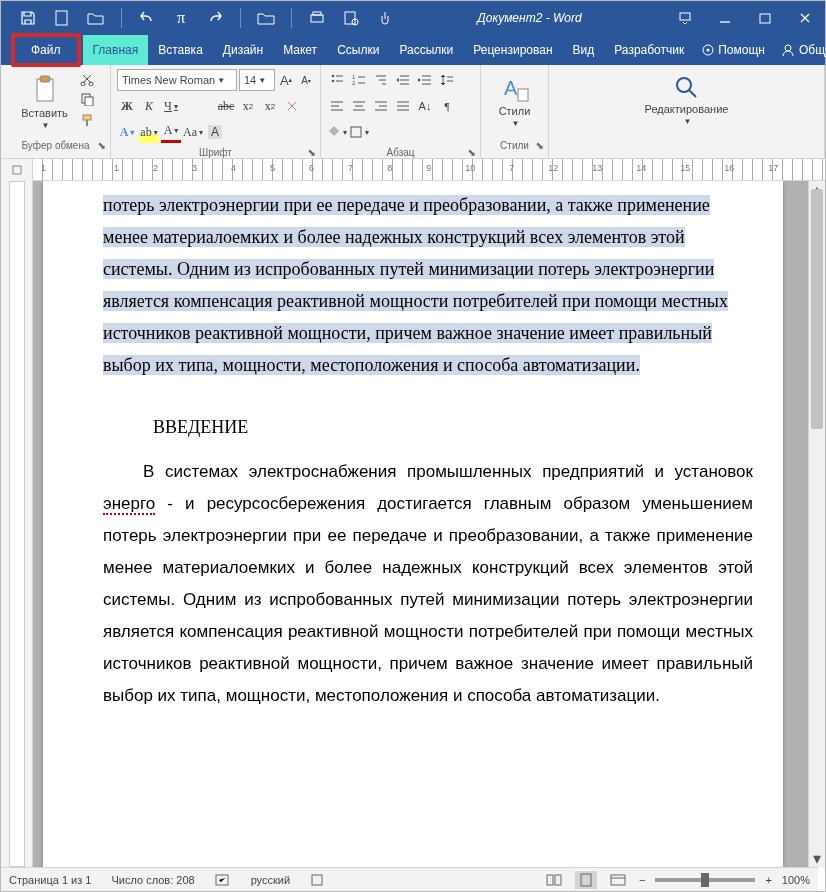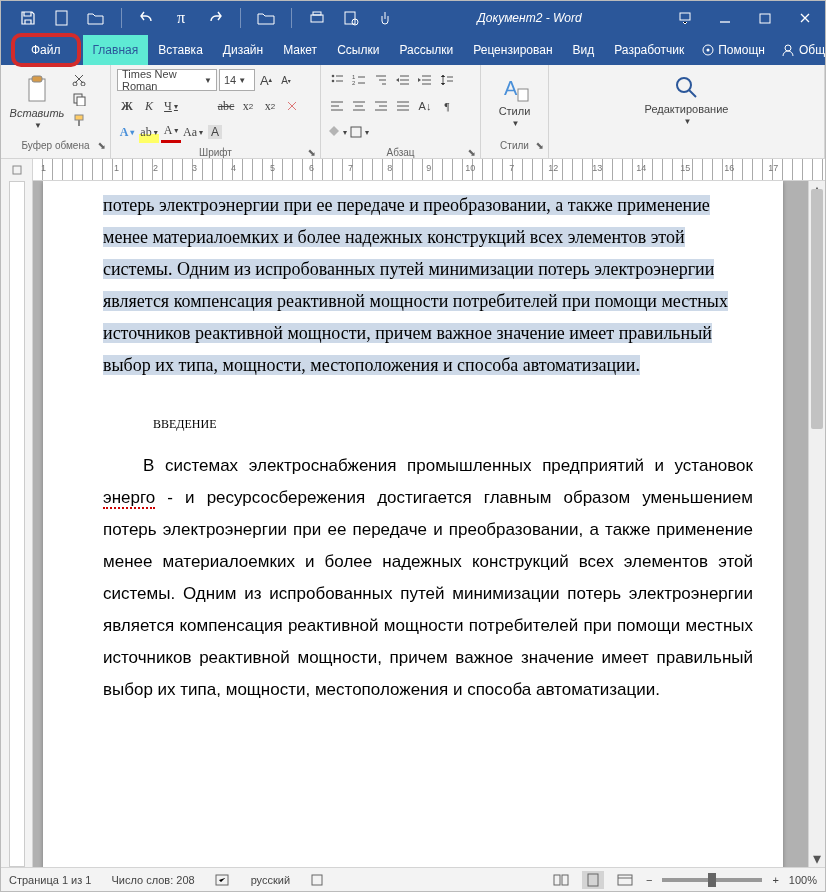--- a/index.html
+++ b/index.html
@@ -10,47 +10,47 @@
 .qat { display: flex; align-items: center; gap: 16px; padding-left: 18px; }
 .qat .qat-sep { width: 1px; height: 20px; background: rgba(255,255,255,.35); }
 .qat .qat-btn { width: 18px; height: 18px; display:flex; align-items:center; justify-content:center; cursor:pointer; }
 .titlebar .title { flex:1; text-align:center; font-size:12px; font-style:italic; }
 .winbtns { display:flex; gap:0; }
 .winbtns div { width:40px; height:34px; display:flex; align-items:center; justify-content:center; cursor:pointer; }
 
 
 .tabs { height: 30px; background:#2b579a; display:flex; align-items:stretch; color:#fff; font-size:12px; padding-left: 8px; }
 .tab { padding: 0 10px; display:flex; align-items:center; cursor:pointer; white-space:nowrap; }
-.tab.file-tab { border: 4px solid #d32b2b; border-radius:10px; padding: 0 16px; margin: -2px 2px; background:#2b579a; }
+.tab.file-tab { border: 4px solid #d32b2b; border-radius:2px; padding: 0 16px; margin: -2px 2px; background:#2b579a; }
 .tab.active { background:#5eead4; color:#2b579a; }
 .tab-right { margin-left:auto; display:flex; }
 .tab-right .tab { padding: 0 8px; }
 .share-tab svg { margin-right:4px; }
 
 
 .ribbon { height: 94px; background:#f3f3f3; border-bottom:1px solid #d4d4d4; display:flex; font-size:11px; color:#444; }
 .group { border-right:1px solid #d4d4d4; display:flex; flex-direction:column; }
 .group-body { flex:1; display:flex; align-items:flex-start; padding:4px 6px 0 6px; }
 .group-label { height:18px; font-size:10px; color:#666; display:flex; align-items:flex-start; justify-content:center; position:relative; }
 .group-label .dlaunch { position:absolute; right:4px; cursor:pointer; color:#666; }
 
 
-.clipboard .group-body { flex-direction:column; align-items:flex-start; gap:2px;font-style:italic; }
+.clipboard .group-body { flex-direction:column; align-items:center; gap:2px; }
 .clipboard { width: 110px; }
 .paste-btn { display:flex; flex-direction:column; align-items:center; gap:2px; padding-top:6px; cursor:pointer; width:60px; }
 .mini-btn { width:20px; height:20px; display:flex; align-items:center; justify-content:center; cursor:pointer; }
 .clipboard-row { display:flex; }
 .clip-left { display:flex; flex-direction:column; align-items:center; }
 .clip-right { display:flex; flex-direction:column; justify-content:space-around; padding-left:2px; }
 
 
 .font { width: 210px; }
 .font .row { display:flex; align-items:center; gap:2px; margin-bottom:4px; }
 .combo { height:22px; background:#fff; border:1px solid #ababab; display:flex; align-items:center; padding:0 4px; font-size:11px; cursor:pointer; }
-.combo.font-name { width:100px; }
+.combo.font-name { width:120px; }
 .combo.font-size { width:36px; }
 .font-tiny { width:18px; height:22px; display:flex; align-items:center; justify-content:center; cursor:pointer; }
 .fmtbtn { min-width:20px; height:22px; display:flex; align-items:center; justify-content:center; cursor:pointer; font-size:12px; font-family:"Times New Roman",serif; }
 .fmtbtn.bold { font-weight:bold; }
 .fmtbtn.italic { font-style:italic; }
 .fmtbtn.under { text-decoration:underline; }
 .fmtbtn.strike { text-decoration:line-through;margin-left:33px; }
 
 
 .para { width: 160px; }
@@ -72,31 +72,31 @@
 .ruler-h .nums { position:absolute; top:4px; left:8px; display:flex; gap: 34px; }
 
 
 .docwrap { position:absolute; top:180px; left:0; right:0; bottom:24px; background:#b1b1b1; display:flex; }
 .vruler { width:32px; background:#f3f3f3; border-right:1px solid #d4d4d4; position:relative; }
 .vruler-inner { position:absolute; left:8px; top:0; bottom:0; width:16px; background:#fff; border:1px solid #ccc; }
 .docscroll { flex:1; overflow-y:hidden; position:relative; }
 .page { width: 740px; min-height: 900px; background:#fff; margin: 0 0 0 10px; padding: 8px 30px 30px 60px; box-shadow: 0 1px 4px rgba(0,0,0,.3); }
 .sel-block p { background:#cdd9e8; font-family:"Times New Roman", serif; font-size:18px; line-height:32px; color:#000; display:inline; }
 .sel-block { margin-bottom: 36px; }
-.heading { font-family:"Times New Roman", serif; font-size:12px; margin-left:50px; margin-bottom:18px; }
+.heading { font-family:"Times New Roman", serif; font-size:18px; margin-left:50px; margin-bottom:18px; }
 .body-text { font-family:"Times New Roman", serif; font-size:17px; line-height:32px; text-align:justify; text-indent:40px; }
 .spellerr { border-bottom: 2px dotted #c00; }
 .scrollbar-v { position:absolute; right:0; top:0; bottom:0; width:17px; background:#f0f0f0; border-left:1px solid #d4d4d4; }
 .scrollbar-v .thumb { position:absolute; left:2px; right:2px; top:8px; height:240px; background:#c2c2c2; border-radius:2px; cursor:pointer; }
 .scrollbar-v .arrow { position:absolute; left:0; right:0; height:17px; display:flex; align-items:center; justify-content:center; color:#555; cursor:pointer; }
 .scrollbar-v .arrow.up { top:0; }
 .scrollbar-v .arrow.down { bottom:0; }
 
 
-.statusbar { position:absolute; left:0; right:0; bottom:0; height:24px; background:#f3f3f3; border-top:1px solid #d4d4d4; display:flex; align-items:center; font-size:11px; color:#444; padding:0 8px; gap:20px; }
+.statusbar { position:absolute; left:0; right:7px; bottom:0; height:24px; background:#f3f3f3; border-top:1px solid #d4d4d4; display:flex; align-items:center; font-size:11px; color:#444; padding:0 8px; gap:20px; }
 .statusbar .sb-right { margin-left:auto; display:flex; align-items:center; gap:10px; }
 .viewbtn { width:22px; height:18px; display:flex; align-items:center; justify-content:center; cursor:pointer; border:1px solid transparent; }
 .viewbtn.active { background:#d4d4d4; }
 .zoom-slider { width:100px; height:4px; background:#999; position:relative; cursor:pointer; }
 .zoom-slider .knob { position:absolute; width:8px; height:14px; background:#666; top:-5px; left:46px; }
 
 svg { display:block; }
 .dropdown-caret { font-size:8px; margin-left:2px; }
 </style>
 </head>

